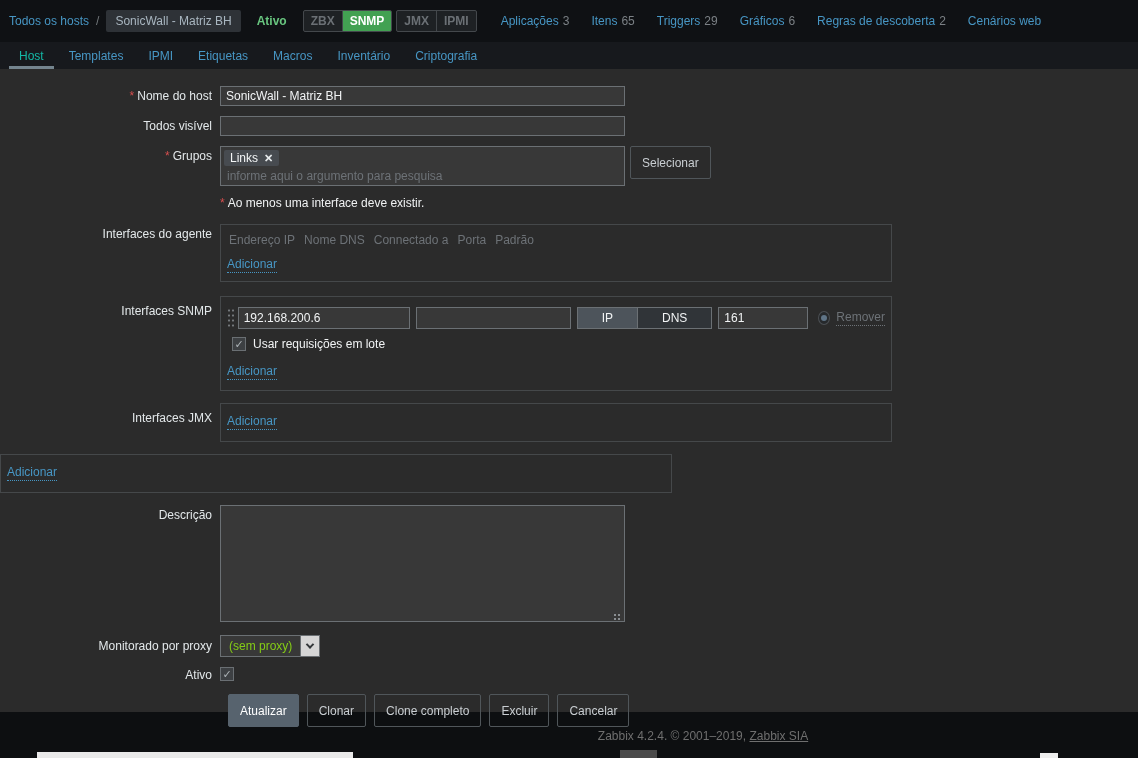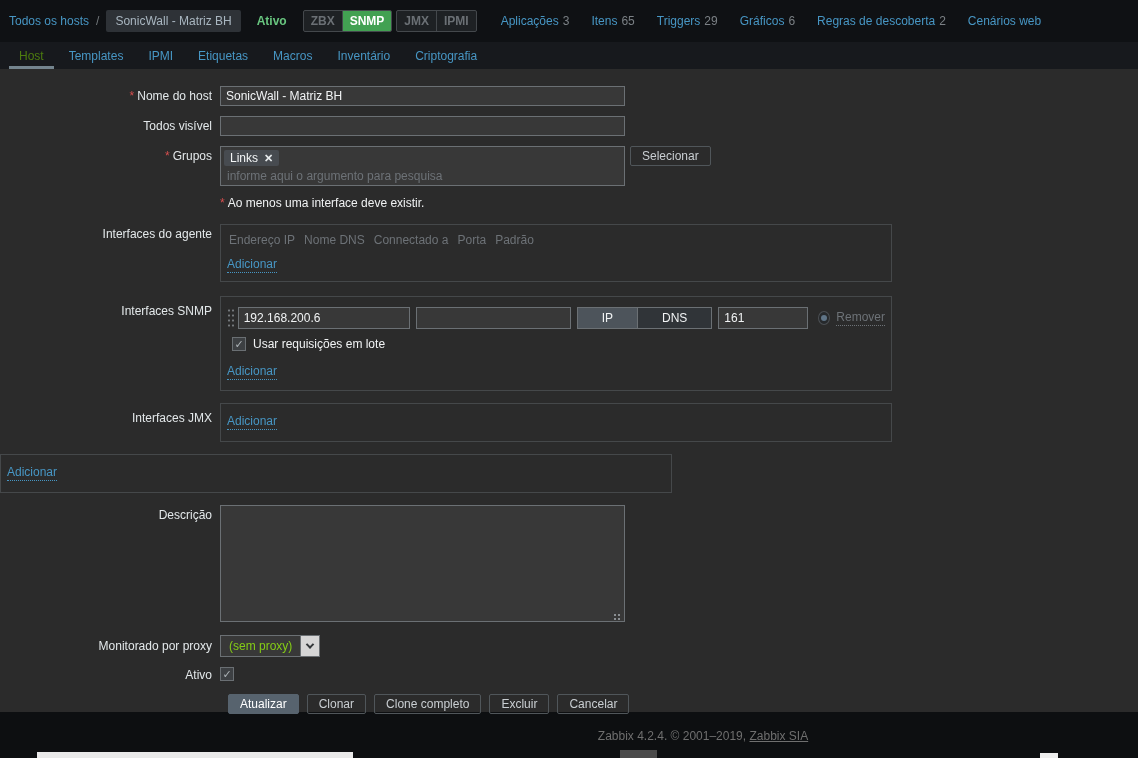--- a/index.html
+++ b/index.html
@@ -30,21 +30,21 @@
   .topnav-item { margin-right:22px; white-space:nowrap; }
   .topnav-item .nl { color:#4796c4; }
   .topnav-item .nc { color:#7b8085; margin-left:4px; }
 
   
   .tabbar {
     position:absolute; top:42px; left:0; width:1138px; height:27px;
     background:#17191d; display:flex; align-items:stretch; padding-left:9px;
   }
   .tab { display:flex; align-items:center; padding:0 10px; margin-right:5px; color:#4796c4; position:relative; }
-  .tab.active { color:#4d7c0f; }
+  .tab.active { color:#14b8a6; }
   .tab.active::after { content:""; position:absolute; left:0; right:0; bottom:0; height:3px; background:#74848e; }
 
   
   .content {
     position:absolute; top:69px; left:0; width:1138px; height:643px;
     background:#2b2b2b; padding-top:17px;
   }
   .row { display:flex; align-items:flex-start; margin-bottom:10px; }
   .lbl { width:220px; flex:none; text-align:right; padding-right:8px; padding-top:3px; color:#e3e8ea; }
   .req { color:#d64e4e; margin-right:3px; }
@@ -54,21 +54,21 @@
     font-family:"Liberation Sans", sans-serif; font-size:12px;
     height:20px; padding:1px 5px; width:405px; outline:none;
   }
   .inp::placeholder { color:#6d7277; }
 
   
   .mselect { width:405px; height:40px; background:#383838; border:1px solid #6b7074; padding:3px; }
   .chip { display:inline-flex; align-items:center; background:#474b50; color:#f4f6f7; padding:1px 6px; border-radius:2px; gap:6px; }
   .chip-x { font-weight:bold; font-size:11px; color:#e8ecee; cursor:pointer; }
   .ms-placeholder { color:#6d7277; padding:3px 3px 0 3px; }
-  .btn { height:20px; padding:0 11px; font-family:"Liberation Sans", sans-serif; font-size:12px; border-radius:2px; cursor:pointer; }
+  .btn { height:33px; padding:0 11px; font-family:"Liberation Sans", sans-serif; font-size:12px; border-radius:2px; cursor:pointer; }
   .btn-outline { background:transparent; border:1px solid #50565a; color:#c9ced2; }
   .btn-primary { background:#57636e; border:1px solid #57636e; color:#ffffff; }
   .side-btn { margin-left:5px; }
 
   .warn-row { margin:4px 0 14px 0; }
   .warn-text { color:#f0f2f3; }
 
   
   .fieldset { width:672px; border:1px solid #45484a; padding:8px 6px; }
   .if-headers { color:#6d7277; padding-left:2px; }

